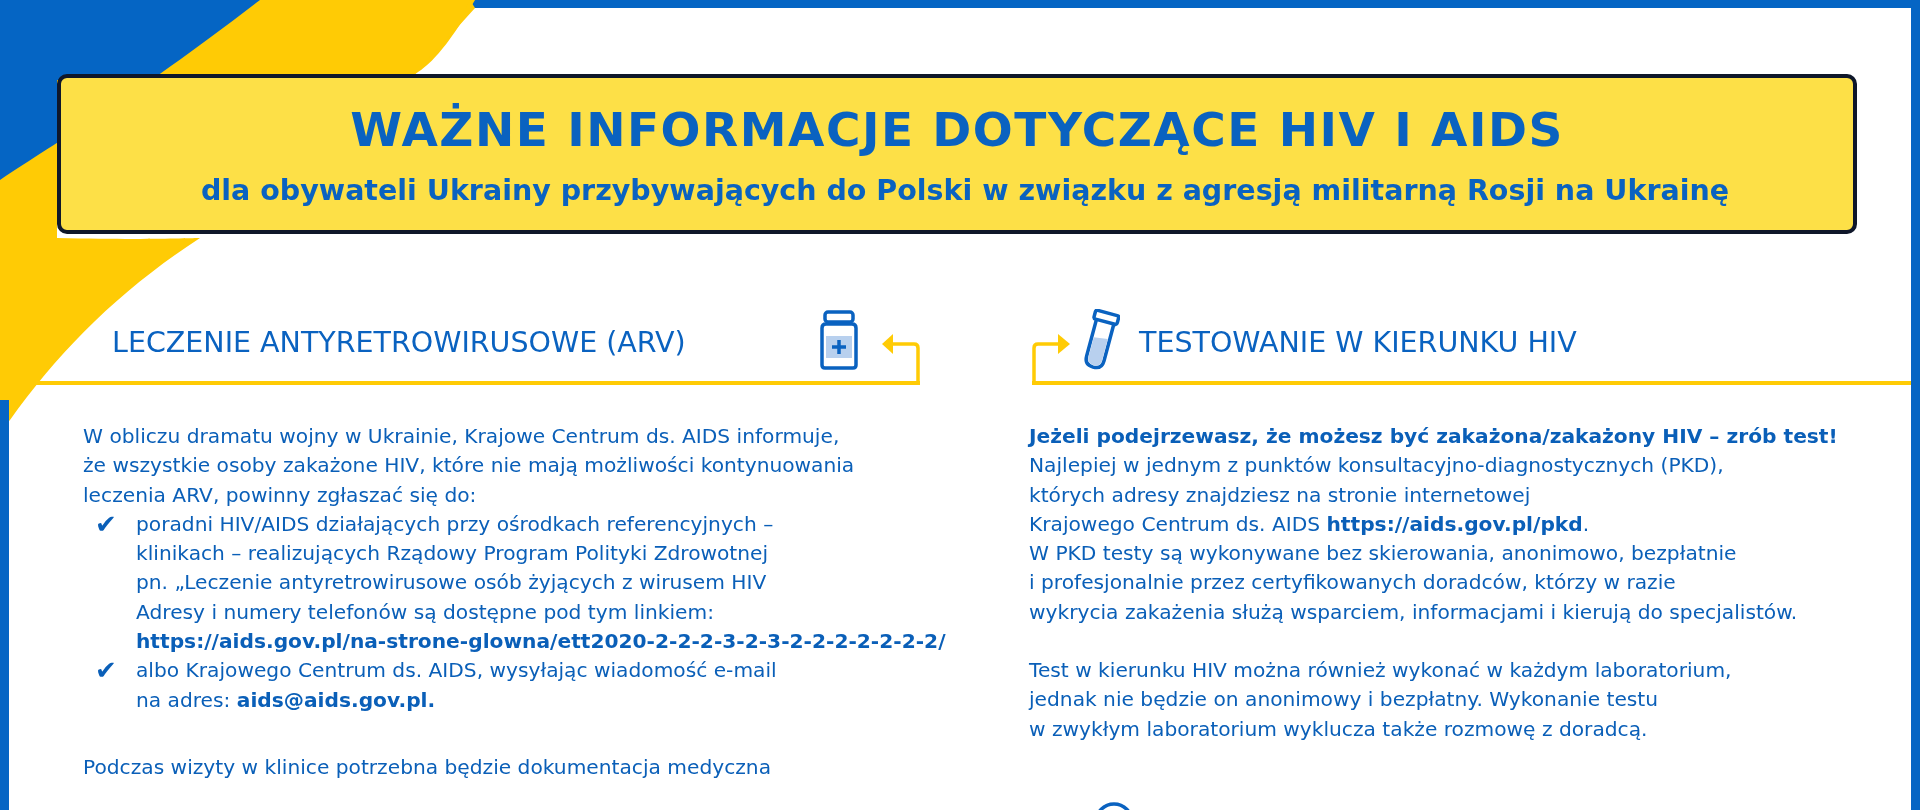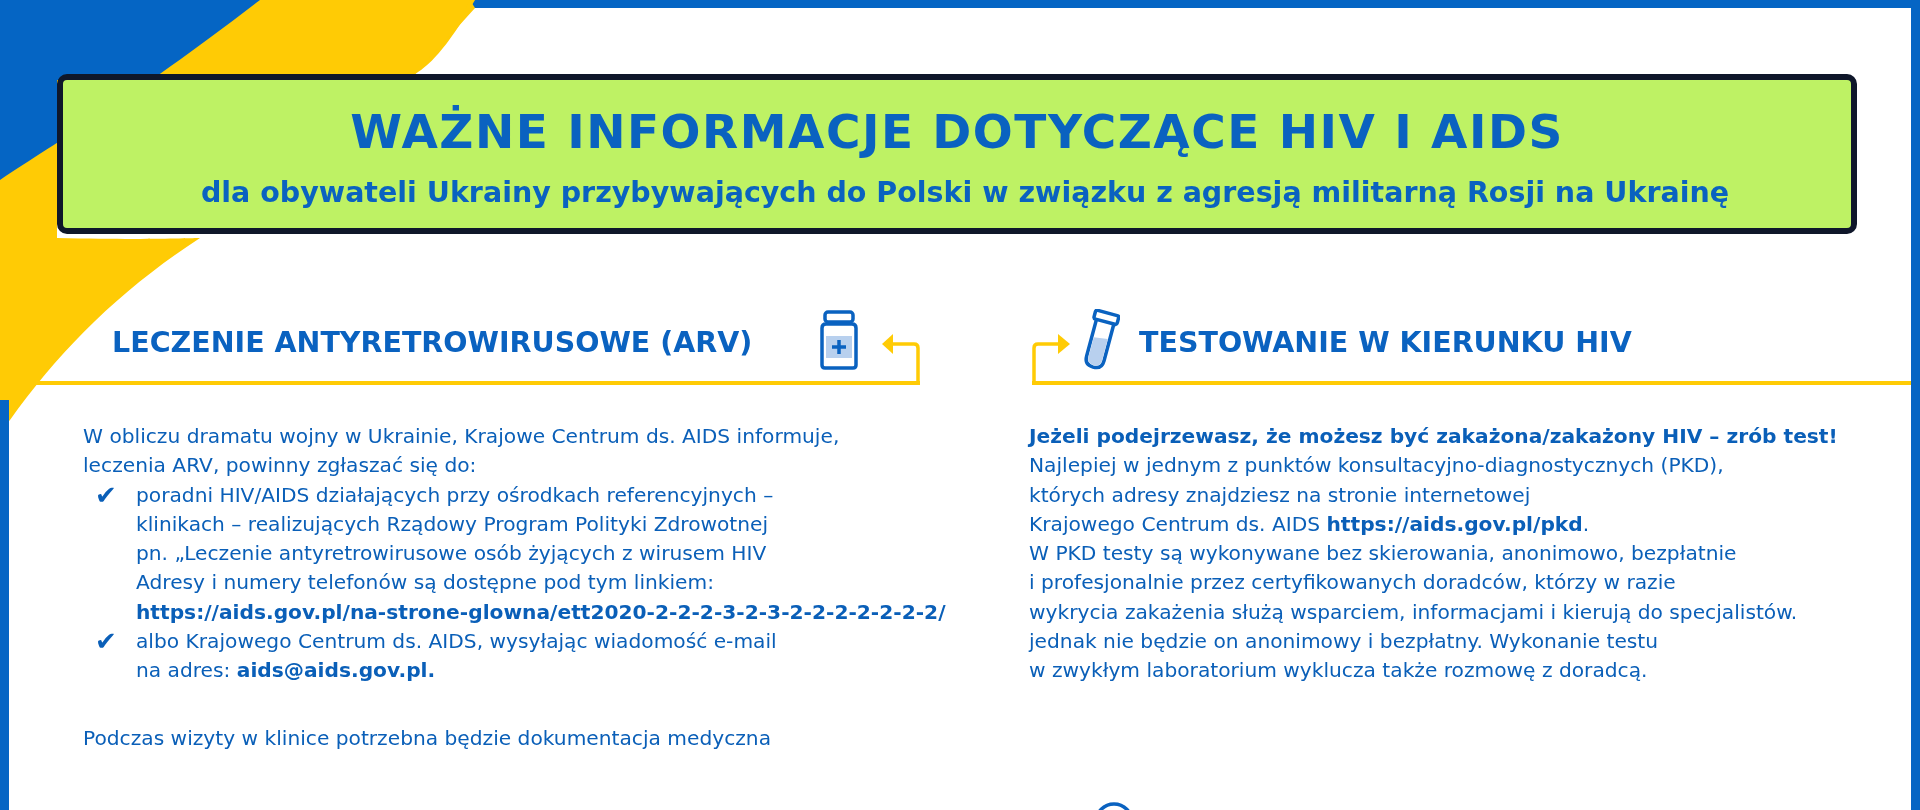--- a/index.html
+++ b/index.html
@@ -11,34 +11,34 @@
   }
   .canvas { position: absolute; left: 0; top: 0; width: 1920px; height: 810px; }
   .white-panel {
     position: absolute; left: 9px; top: 8px; width: 1902px; height: 802px;
     background: #ffffff;
   }
   .swoosh { position: absolute; left: 0; top: 0; width: 1920px; height: 810px; pointer-events: none; }
 
   .header-box {
     position: absolute; left: 57px; top: 74px; width: 1800px; height: 160px;
-    border: 6px solid #0f172a; border-radius: 10px; background: #bef264;
+    border: 4px solid #0f172a; border-radius: 10px; background: #fde047;
     box-sizing: border-box;
   }
   .main-title {
     position: absolute; left: 0; right: 0; top: 24px; text-align: center;
     font-weight: bold; font-size: 47px; letter-spacing: 1.5px; color: #0a62c0;
   }
   .subtitle {
     position: absolute; left: 0; right: 0; top: 96px; text-align: center;
     font-weight: bold; font-size: 28.5px; color: #0a62c0; padding-left: 16px;
   }
 
   .section-title {
-    position: absolute; font-weight: bold; font-size: 28.5px; color: #0a62c0; white-space: nowrap;
+    position: absolute; font-weight: normal; font-size: 28.5px; color: #0a62c0; white-space: nowrap;
   }
   .line { position: absolute; background: #ffcb05; }
 
   .body-text {
     position: absolute; font-size: 20.2px; line-height: 29.3px; color: #0a5fb8; white-space: nowrap;
   }
   .body-text b { font-weight: bold; }
   .p { display: block; }
   .checkrow { position: relative; display: block; padding-left: 53px; }
   .check {
@@ -79,20 +79,21 @@
 
     <svg class="icon" style="left:880px; top:330px;" width="44" height="58" viewBox="0 0 44 58">
       <path d="M2,14 L13,4 L13,24 Z" fill="#ffcb05"></path>
       <path d="M12,14 L34,14 Q38,14 38,18 L38,54" fill="none" stroke="#ffcb05" stroke-width="3.5"></path>
     </svg>
 
     <div class="line" style="left:35px; top:381px; width:885px; height:4px;"></div>
 
     <div class="body-text" style="left:83px; top:422px;">
       <span class="p">W obliczu dramatu wojny w Ukrainie, Krajowe Centrum ds. AIDS informuje,</span>
+      <span class="p">że wszystkie osoby zakażone HIV, które nie mają możliwości kontynuowania</span>
       <span class="p">leczenia ARV, powinny zgłaszać się do:</span>
 
       <div>
         <span class="checkrow"><span class="check">✔</span><span>poradni HIV/AIDS działających przy ośrodkach referencyjnych –</span></span>
         <span class="checkrow">klinikach – realizujących Rządowy Program Polityki Zdrowotnej</span>
         <span class="checkrow">pn. „Leczenie antyretrowirusowe osób żyjących z wirusem HIV</span>
         <span class="checkrow">Adresy i numery telefonów są dostępne pod tym linkiem:</span>
         <span class="checkrow"><b>https://aids.gov.pl/na-strone-glowna/ett2020-2-2-2-3-2-3-2-2-2-2-2-2-2/</b></span>
       </div>
 
@@ -126,20 +127,21 @@
     <div class="body-text" style="left:1029px; top:422px;">
       <b class="p">Jeżeli podejrzewasz, że możesz być zakażona/zakażony HIV – zrób test!</b>
       <span class="p">Najlepiej w jednym z punktów konsultacyjno-diagnostycznych (PKD),</span>
       <span class="p">których adresy znajdziesz na stronie internetowej</span>
       <span class="p"><span>Krajowego Centrum ds. AIDS </span><b>https://aids.gov.pl/pkd</b><span>.</span></span>
 
       <span class="p" style="">W PKD testy są wykonywane bez skierowania, anonimowo, bezpłatnie</span>
       <span class="p">i profesjonalnie przez certyfikowanych doradców, którzy w razie</span>
       <span class="p">wykrycia zakażenia służą wsparciem, informacjami i kierują do specjalistów.</span>
 
+      <span class="p" style="margin-top:29px;">Test w kierunku HIV można również wykonać w każdym laboratorium,</span>
       <span class="p">jednak nie będzie on anonimowy i bezpłatny. Wykonanie testu</span>
       <span class="p">w zwykłym laboratorium wyklucza także rozmowę z doradcą.</span>
     </div>
 
     <svg class="icon" style="left:1092px; top:800px;" width="44" height="20" viewBox="0 0 44 20">
       <circle cx="22" cy="22" r="18" fill="none" stroke="#0a62c0" stroke-width="3.5"></circle>
     </svg>
   </div>
 
   <div style="position:absolute; left:1911px; top:0; width:9px; height:810px; background:#0565c4;"></div>

